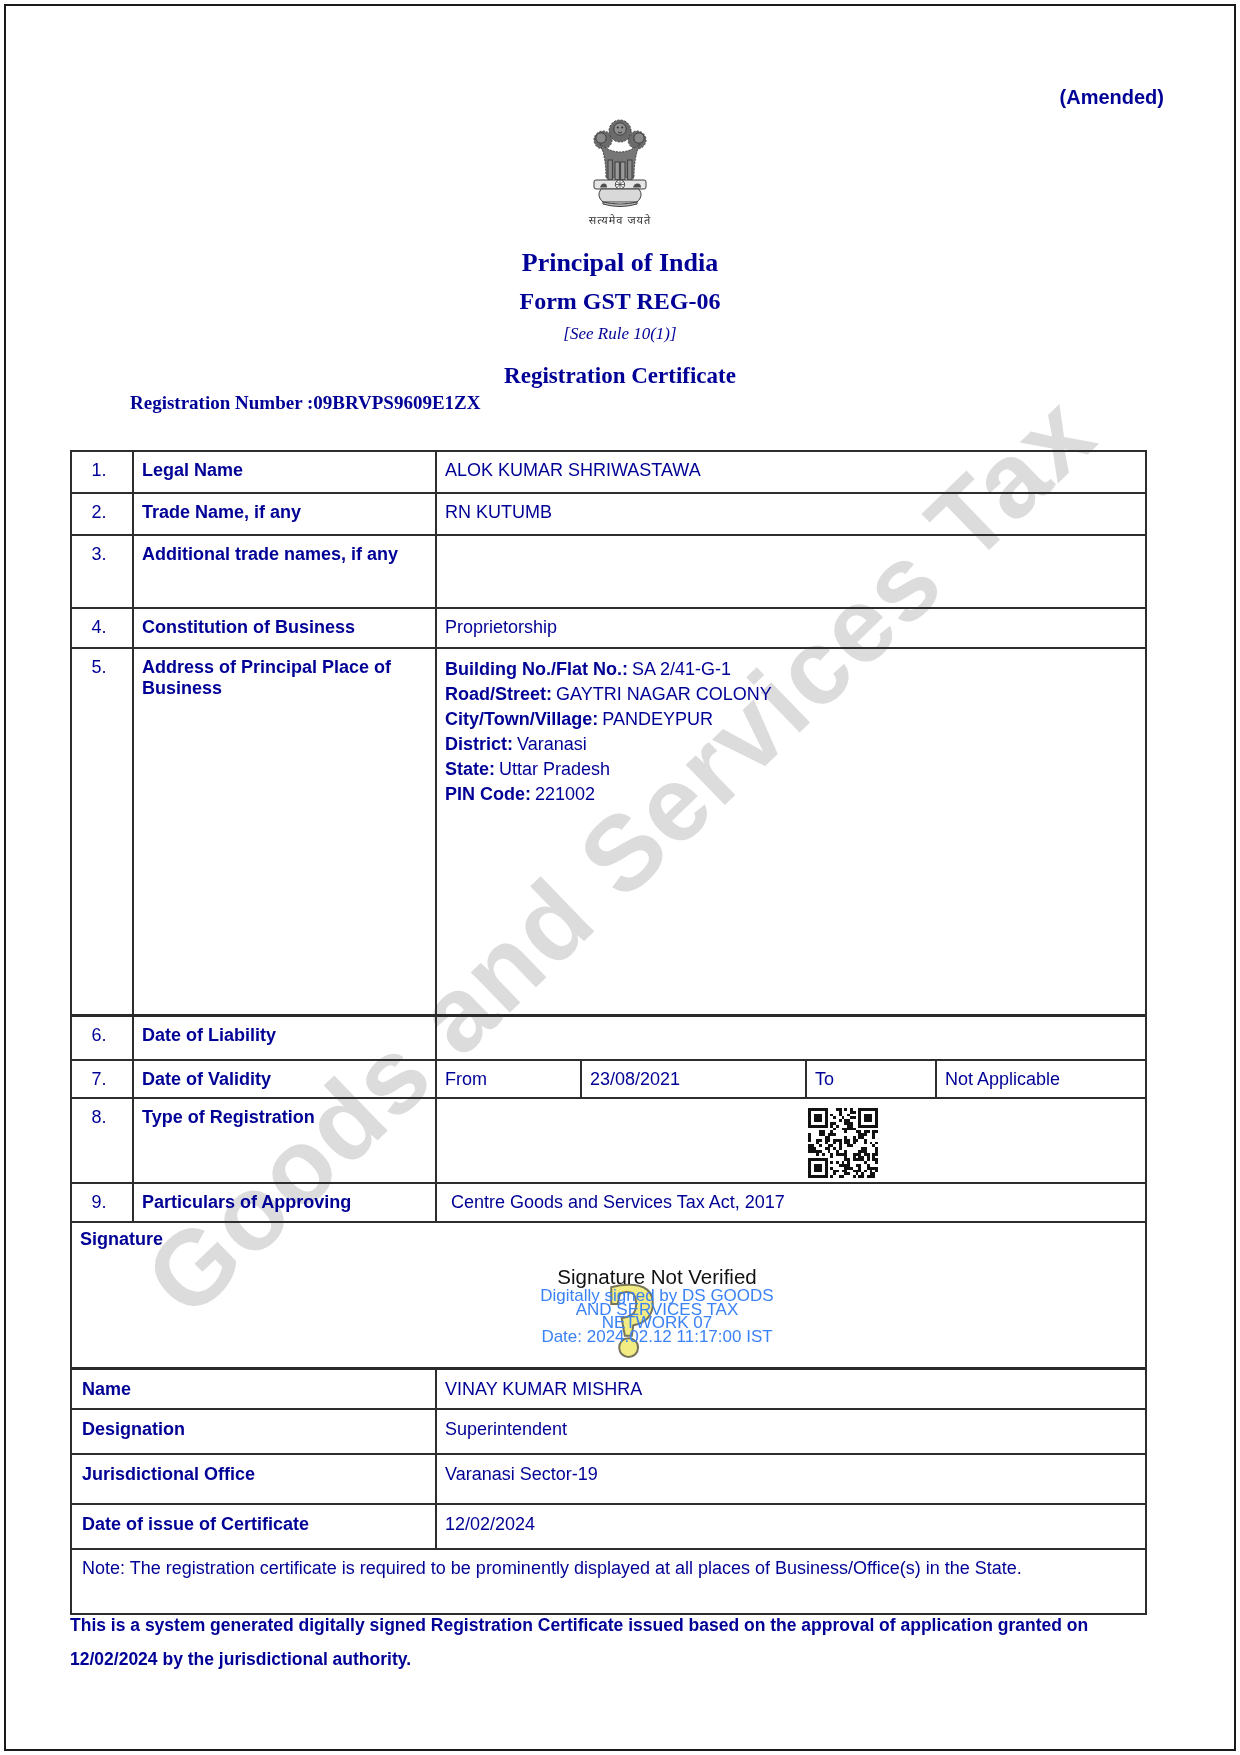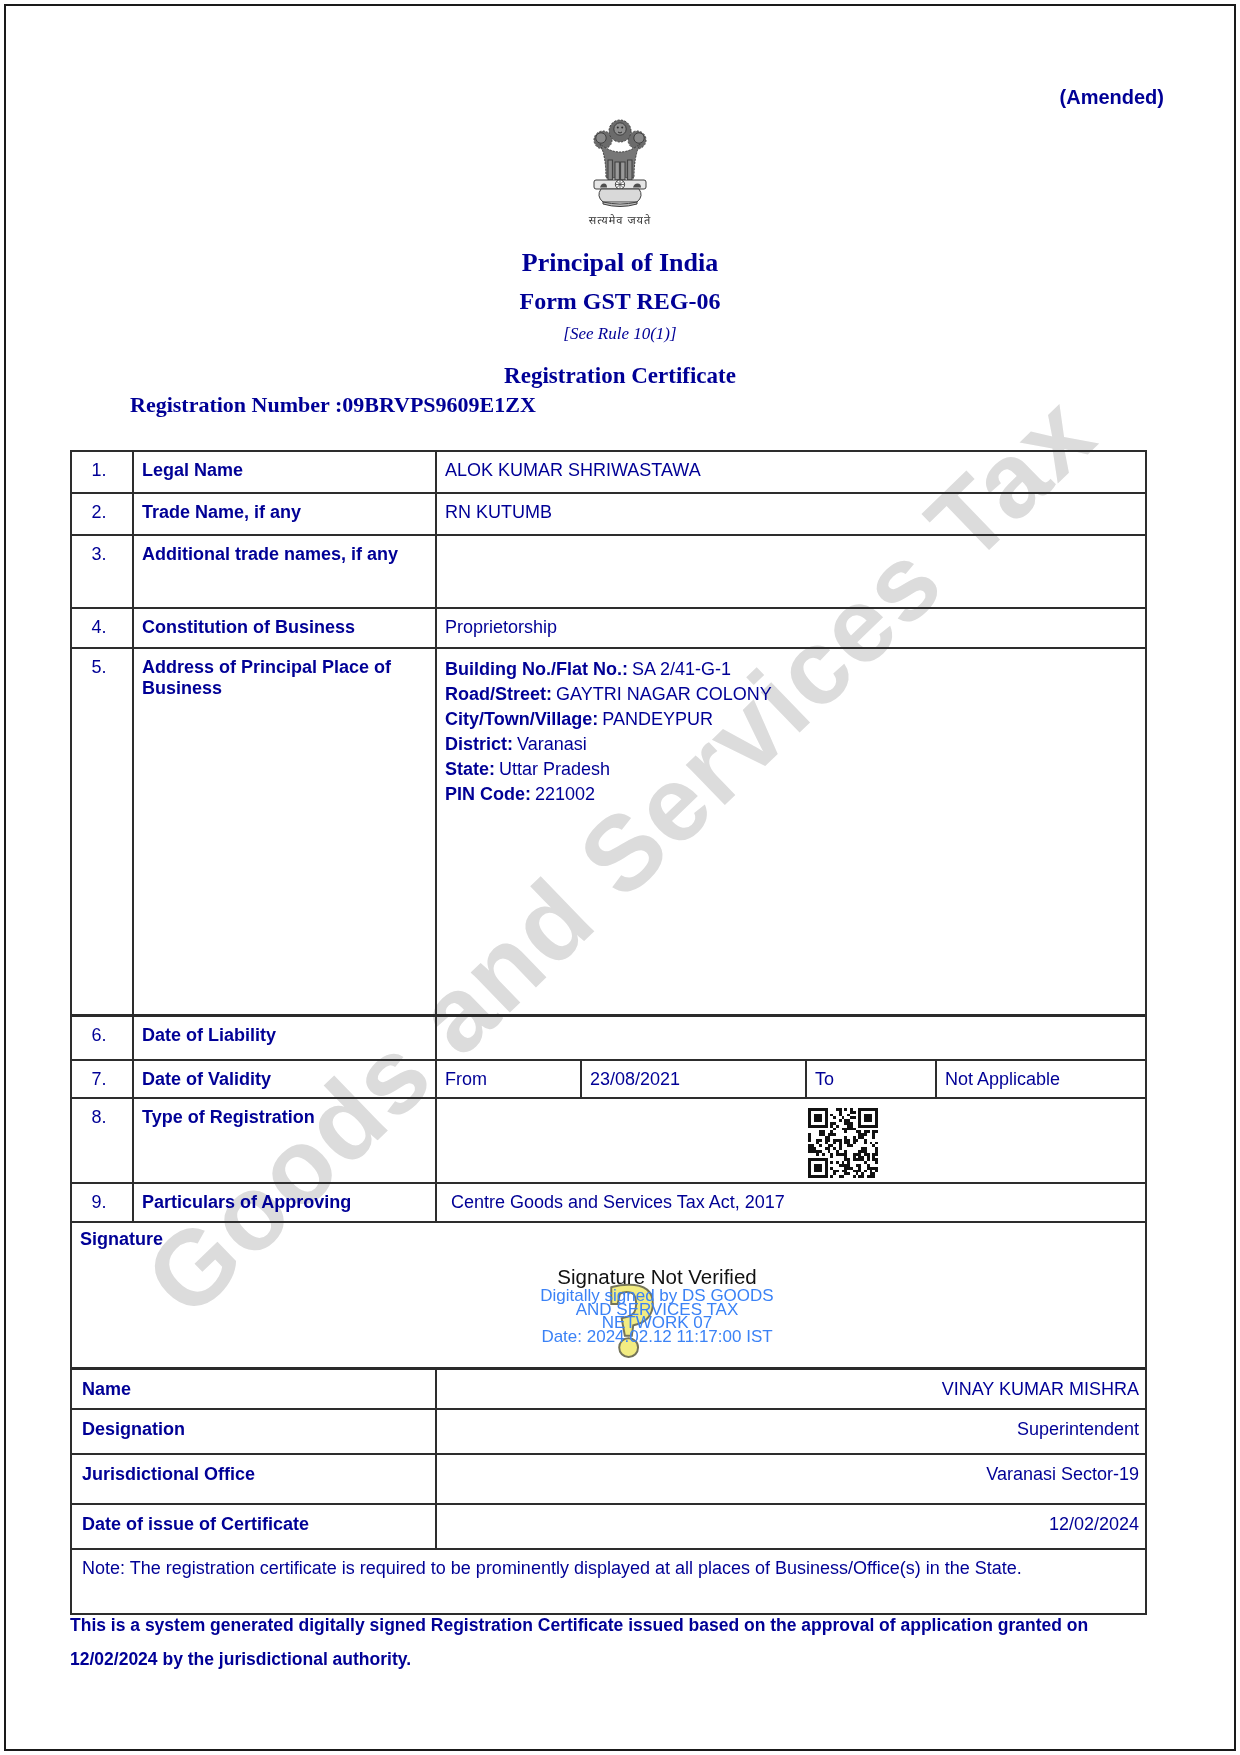--- a/index.html
+++ b/index.html
@@ -22,21 +22,21 @@
   .amended { position:absolute; top:86px; right:76px; font-size:20px; font-weight:bold; color:#000096; z-index:1; }
   .emblem-wrap { position:absolute; left:560px; top:116px; width:120px; text-align:center; z-index:1; }
   .emblem-caption { font-size:11px; color:#2f2f2f; margin-top:2px; letter-spacing:1px; }
   .hdr { position:absolute; left:0; width:1240px; text-align:center; z-index:1;
          font-family:"Liberation Serif", serif; color:#000096; }
   .hdr-gov  { top:248px; font-size:26px; font-weight:bold; }
   .hdr-form { top:288px; font-size:24px; font-weight:bold; }
   .hdr-rule { top:324px; font-size:17px; font-style:italic; }
   .hdr-cert { top:363px; font-size:23px; font-weight:bold; }
   .regnum { position:absolute; left:130px; top:392px; z-index:1;
-            font-family:"Liberation Serif", serif; font-size:22px; font-weight:bold; color:#000096; }
+            font-family:"Liberation Serif", serif; font-size:19px; font-weight:bold; color:#000096; }
 
   
   .gtable {
     position:absolute; left:70px; top:450px; width:1077px; z-index:1;
     border:2px solid #2d2d2d; color:#000096; font-size:18px;
   }
   .trow { display:flex; border-top:2px solid #2d2d2d; position:relative; }
   .trow.first { border-top:none; }
   .trow.thick { border-top:3px solid #2a2a2a; }
   .c { padding:8px 6px 4px 8px; }
@@ -63,21 +63,21 @@
   .sig-label { position:absolute; left:8px; top:6px; font-weight:bold; font-size:18px; color:#000096; }
   .sig-qmark { position:absolute; left:500px; top:44px; width:120px; height:104px; z-index:1; }
   .sig-text { position:absolute; left:460px; top:42px; width:250px; z-index:2; color:#151515;text-align:center; }
   .sig-title { font-size:20.5px; color:#111; }
   .sig-details { font-size:17px; line-height:13.5px; color:#3b82f6; }
 
   
   .orow { display:flex; border-top:2px solid #2d2d2d; }
   .orow.thick { border-top:3px solid #2a2a2a;margin-top:8px; }
   .o-label { width:365px; flex:0 0 365px; border-right:2px solid #2d2d2d; font-weight:bold; padding:9px 6px 4px 10px; }
-  .o-value { flex:1 1 auto; padding:9px 6px 4px 8px;text-align:right; }
+  .o-value { flex:1 1 auto; padding:9px 20px 4px 8px; }
   .oh41{height:41px}.oh45{height:45px}.oh43{height:50px}
 
   .note-row { border-top:2px solid #2d2d2d; height:65px; padding:6px 24px 4px 10px; line-height:24px; }
 
   .footer { position:absolute; left:70px; top:1608px; width:1078px; z-index:1;
             color:#000096; font-size:17.5px; font-weight:bold; line-height:34px; }
 </style>
 </head>
 <body>
 

